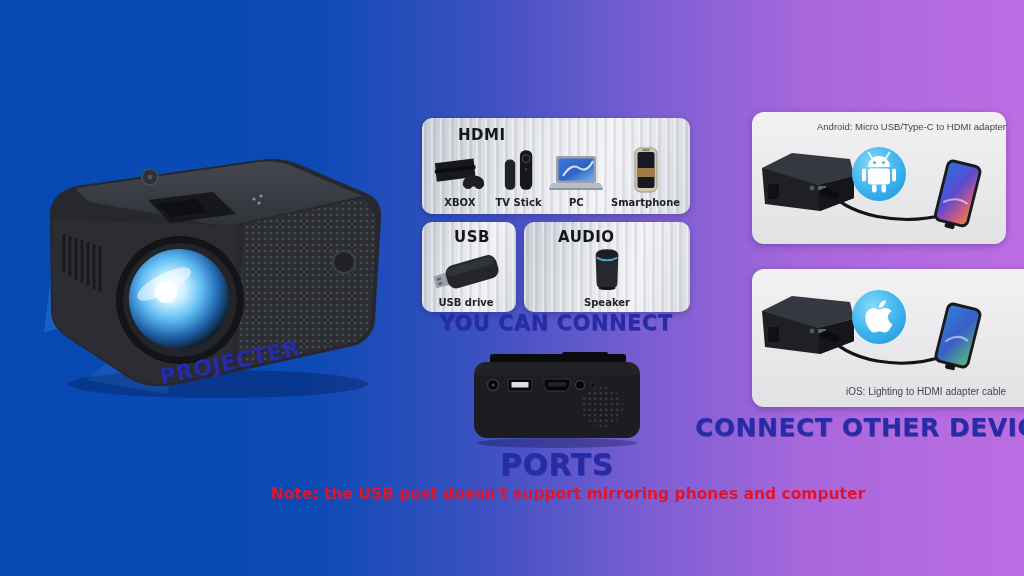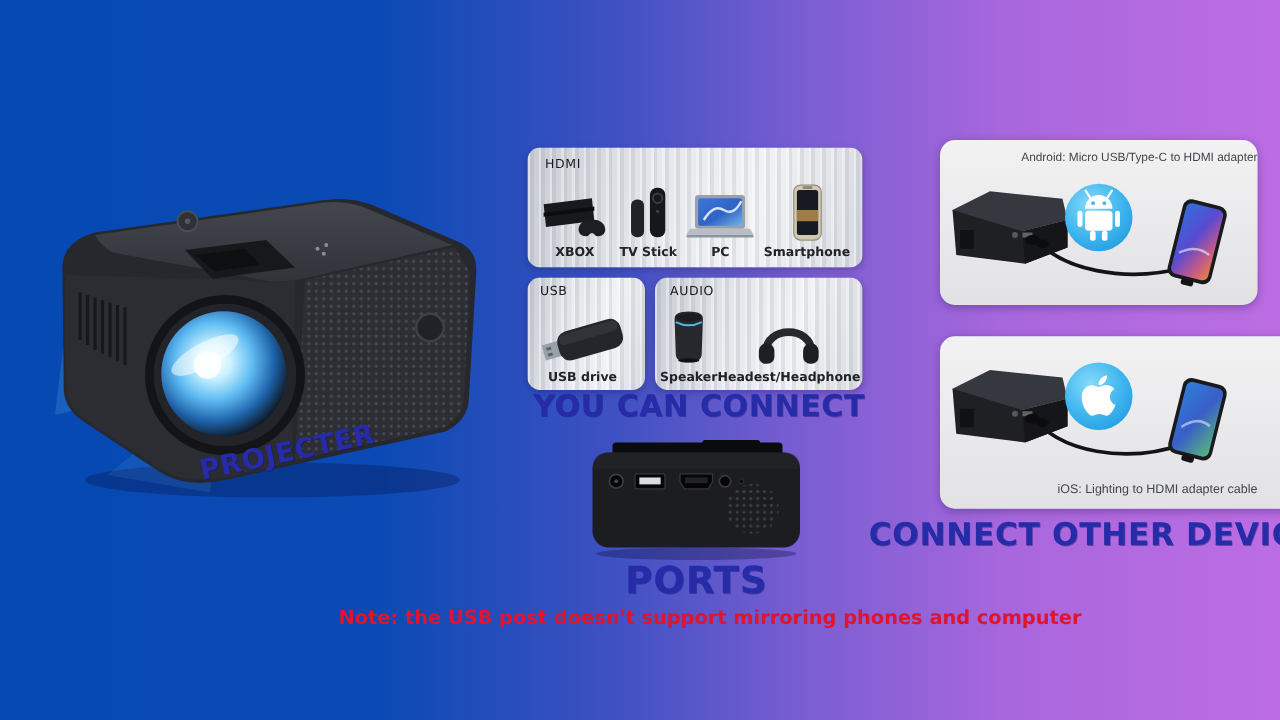--- a/index.html
+++ b/index.html
@@ -18,22 +18,23 @@
   }
   
   .metal{
     border-radius:10px;
     background:
       repeating-linear-gradient(90deg,rgba(255,255,255,.38) 0 2px,rgba(140,146,160,.16) 2px 5px,rgba(255,255,255,.04) 5px 9px),
       linear-gradient(100deg,#c7cbd3 0%,#e4e6ea 38%,#f1f2f4 68%,#d6d9df 100%);
     box-shadow:0 2px 6px rgba(10,10,60,.25);
   }
   .panel-label{
-    font-family:"DejaVu Sans",sans-serif;font-weight:400;font-size:10px;color:#15171b;
+    font-family:"DejaVu Sans",sans-serif;font-weight:700;font-size:15px;color:#15171b;
     letter-spacing:.5px;
+    margin-left:22px;
   }
   .device-item{display:flex;flex-direction:column;align-items:center;justify-content:flex-start;}
   .device-label{
     font-family:"DejaVu Sans",sans-serif;font-weight:700;font-size:10px;color:#202227;
     margin-top:4px;white-space:nowrap;
   }
   
   .white-panel{
     border-radius:12px;
     background:linear-gradient(180deg,#f2f2f3 0%,#e9e9eb 55%,#e2e2e5 100%);
@@ -197,32 +198,24 @@
     <div class="abs" style="left:4px;top:18px;width:158px;height:68px;display:flex;justify-content:space-around;align-items:flex-end;">
       <div class="device-item">
         <svg width="34" height="48" viewBox="0 0 36 50">
           <path d="M6,10 Q6,4 18,4 Q30,4 30,10 L29,40 Q29,47 18,47 Q7,47 7,40 Z" fill="#26282d"></path>
           <ellipse cx="18" cy="9" rx="11" ry="3.5" fill="#1a1c20"></ellipse>
           <path d="M7,13 Q18,18.5 29,13" stroke="#4fb8e8" stroke-width="1.7" fill="none"></path>
           <ellipse cx="18" cy="45.5" rx="9" ry="1.8" fill="#111215"></ellipse>
         </svg>
         <div class="device-label">Speaker</div>
       </div>
-      <div class="device-item">
-        <svg width="52" height="44" viewBox="0 0 54 46">
-          <path d="M8,34 C8,12 46,12 46,34" stroke="#26282d" stroke-width="6.5" fill="none"></path>
-          <rect x="2" y="27" width="13" height="17" rx="6" fill="#1d1f24"></rect>
-          <rect x="39" y="27" width="13" height="17" rx="6" fill="#1d1f24"></rect>
-        </svg>
-        <div class="device-label">Headest/Headphone</div>
-      </div>
     </div>
   </section>
 
-  <div class="abs headline" style="left:420px;top:311px;width:272px;font-size:24px;text-align:right;">YOU CAN CONNECT</div>
+  <div class="abs headline" style="left:420px;top:311px;width:272px;font-size:21px;">YOU CAN CONNECT</div>
 
   <svg class="abs" style="left:466px;top:352px;" width="182" height="98" viewBox="0 0 182 98">
     <defs>
       <pattern id="pgrille" width="5.5" height="5.5" patternUnits="userSpaceOnUse">
         <rect width="5.5" height="5.5" fill="#1c1d20"></rect>
         <circle cx="2.7" cy="2.7" r="1.2" fill="#3e4147"></circle>
       </pattern>
     </defs>
     <ellipse cx="91" cy="91" rx="80" ry="5" fill="rgba(8,12,60,.32)"></ellipse>
     <rect x="24" y="2" width="136" height="12" rx="3" fill="#0a0b0c"></rect>

